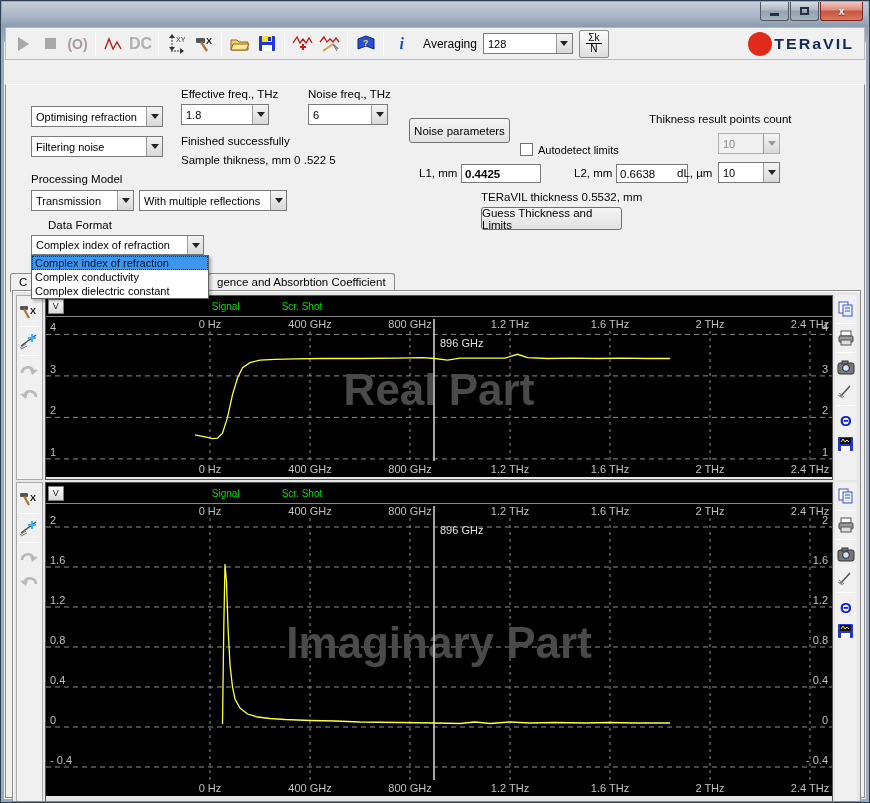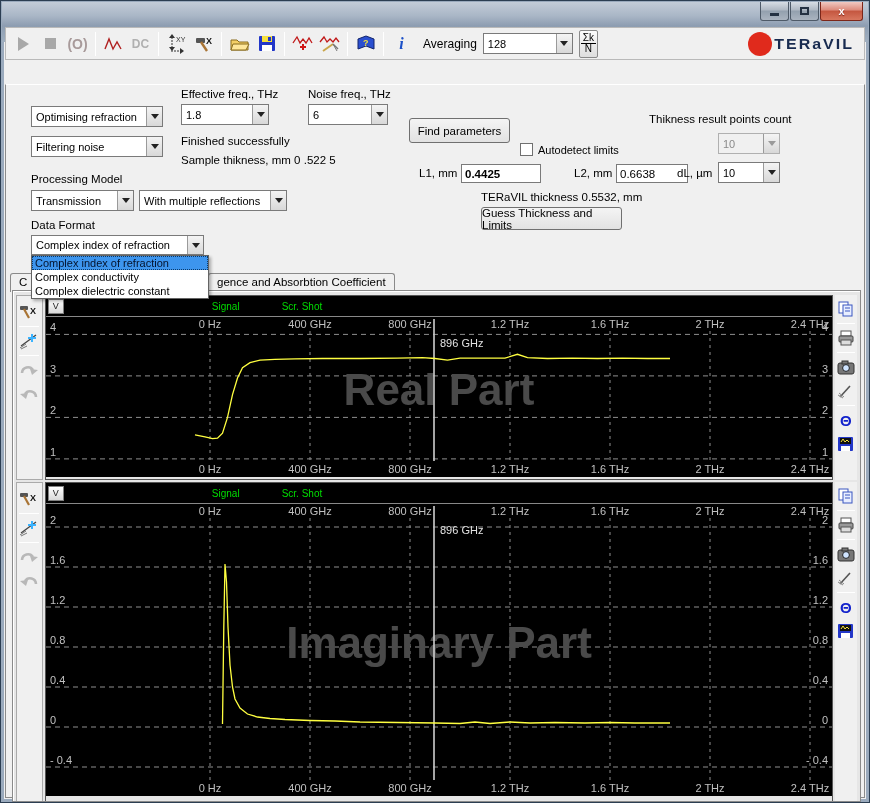--- a/index.html
+++ b/index.html
@@ -30,31 +30,31 @@
 
   
   .toolbar { position:absolute; left:4px; top:26px; right:4px; height:33px;
     background:#f0f0f0; border:1px solid #b9b9b9; display:flex; align-items:center; padding:0 4px; }
   .tbtn { min-width:25px; height:26px; display:flex; align-items:center; justify-content:center;
     border:1px solid transparent; border-radius:2px; margin:0 1px; }
   .tsep { width:1px; height:24px; background:#9a9a9a; border-right:1px solid #fff; margin:0 4px; }
   .gplay { width:0; height:0; border-left:11px solid #a8a8a8; border-top:7px solid transparent; border-bottom:7px solid transparent; }
   .gstop { width:11px; height:11px; background:#a8a8a8; }
   .grec  { font-size:14px; color:#a89a9a; font-weight:bold; }
-  .gdc   { font-weight:bold; font-size:12px; color:#b0b0b0; }
+  .gdc   { font-weight:bold; font-size:16px; color:#b0b0b0; }
   .ginfo { font-family:"Liberation Serif", serif; font-style:italic; font-weight:bold; font-size:16px; color:#1b50c8; }
   .avg-label { margin:0 6px 0 8px; font-size:12px; }
   .combo { position:relative; background:#fff; border:1px solid #7a7a7a; height:21px; display:flex; align-items:center; }
   .combo .val { padding:0 4px; white-space:nowrap; overflow:hidden; flex:1; }
   .combo .btn { width:16px; height:100%; background:linear-gradient(180deg,#f4f4f4,#d8d8d8);
     border-left:1px solid #9a9a9a; display:flex; align-items:center; justify-content:center; }
   .combo .btn::after{ content:""; width:0; height:0; border-left:4px solid transparent; border-right:4px solid transparent; border-top:5px solid #222; }
   .combo.disabled { background:#f0f0f0; color:#8a8a8a; border-color:#b0b0b0; }
   .combo.disabled .btn::after{ border-top-color:#9a9a9a; }
-  .sigma { width:19px; height:28px; margin-left:6px; border:1px solid #8a8a8a; border-radius:2px;
+  .sigma { width:30px; height:28px; margin-left:6px; border:1px solid #8a8a8a; border-radius:2px;
     background:linear-gradient(180deg,#fcfcfc,#dedede); display:flex; flex-direction:column; align-items:center; justify-content:center; font-size:10px; line-height:10px;}
   .sigma .num{ border-bottom:1px solid #000; padding:0 2px;}
   .brand { margin-left:auto; display:flex; align-items:center; margin-right:6px; }
   .brand .dot { width:24px; height:24px; border-radius:50%; background:#e02a1c; margin-right:2px; }
   .brand .word { font-size:16px; font-weight:bold; letter-spacing:2px; color:#182b50; transform:scaleY(.92); }
 
   
   .tabsrow { position:absolute; left:4px; top:61px; right:4px; height:22px; display:flex; align-items:flex-end; padding-left:4px; }
   .tab { height:19px; padding:2px 9px 0; border:1px solid #8a8a8a; border-bottom:none;
     border-radius:3px 3px 0 0; background:#ececec; margin-right:2px; font-size:11.5px; color:#1a1a1a; }
@@ -228,21 +228,21 @@
       </span>
     <span class="combo abs" style="left:175px; top:19px; width:88px;">
       <span class="val">1.8</span>
         <span class="btn"></span>
       </span>
     <span class="combo abs" style="left:302px; top:19px; width:80px;">
       <span class="val">6</span>
         <span class="btn"></span>
       </span>
 
-    <span class="pbtn" style="left:403px; top:33px; width:101px; height:25px;">Find parameters</span>
+    <span class="pbtn" style="left:403px; top:33px; width:101px; height:25px;">Noise parameters</span>
     <span class="lbl" style="left:643px; top:28px;">Thikness result points count</span>
     <span class="combo abs disabled" style="left:712px; top:48px; width:62px;">
       <span class="val">10</span>
         <span class="btn"></span>
       </span>
 
     <span class="combo abs" style="left:25px; top:51px; width:132px;">
       <span class="val">Filtering noise</span>
         <span class="btn"></span>
       </span>
@@ -271,21 +271,21 @@
         <span class="btn"></span>
       </span>
     <span class="combo abs" style="left:133px; top:105px; width:148px;">
       <span class="val">With multiple reflections</span>
         <span class="btn"></span>
       </span>
 
     <span class="lbl" style="left:475px; top:106px;">TERaVIL thickness 0.5532, mm</span>
     <span class="pbtn" style="left:475px; top:122px; width:141px; height:23px;">Guess Thickness and Limits</span>
 
-    <span class="lbl" style="left:25px; top:134px;">Data Format</span>
+    <span class="lbl" style="left:42px; top:134px;">Data Format</span>
     <span class="combo abs" style="left:25px; top:150px; width:173px; height:20px;">
       <span class="val">Complex index of refraction</span>
         <span class="btn"></span>
       </span>
 
     <div class="subtabs">
       <span class="stab first">C</span>
       <span class="stab">gence and Absorbtion Coefficient</span>
     </div>
 

